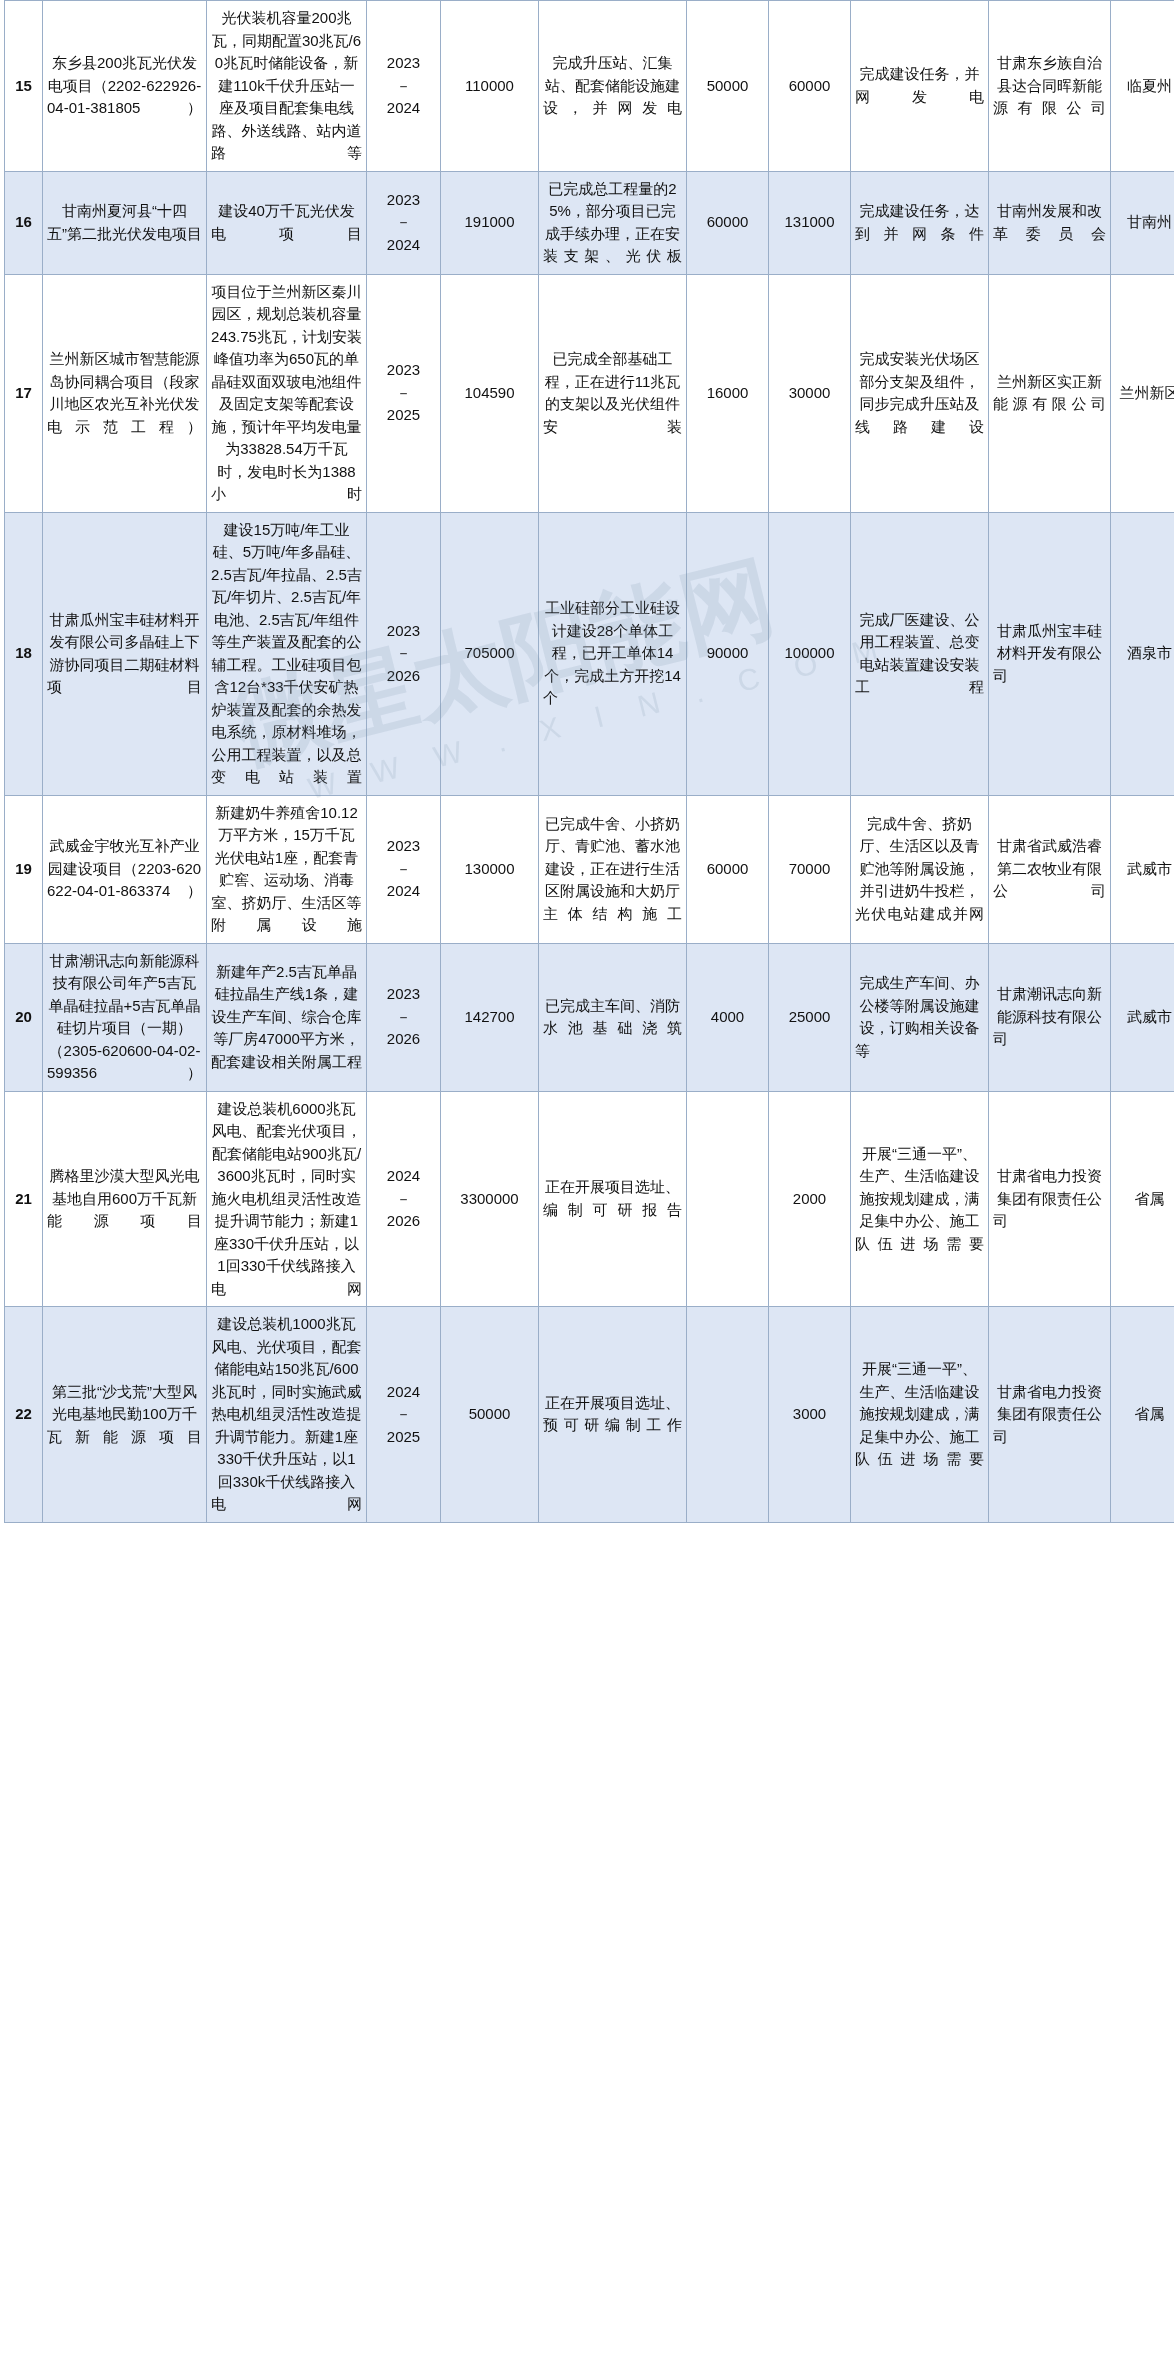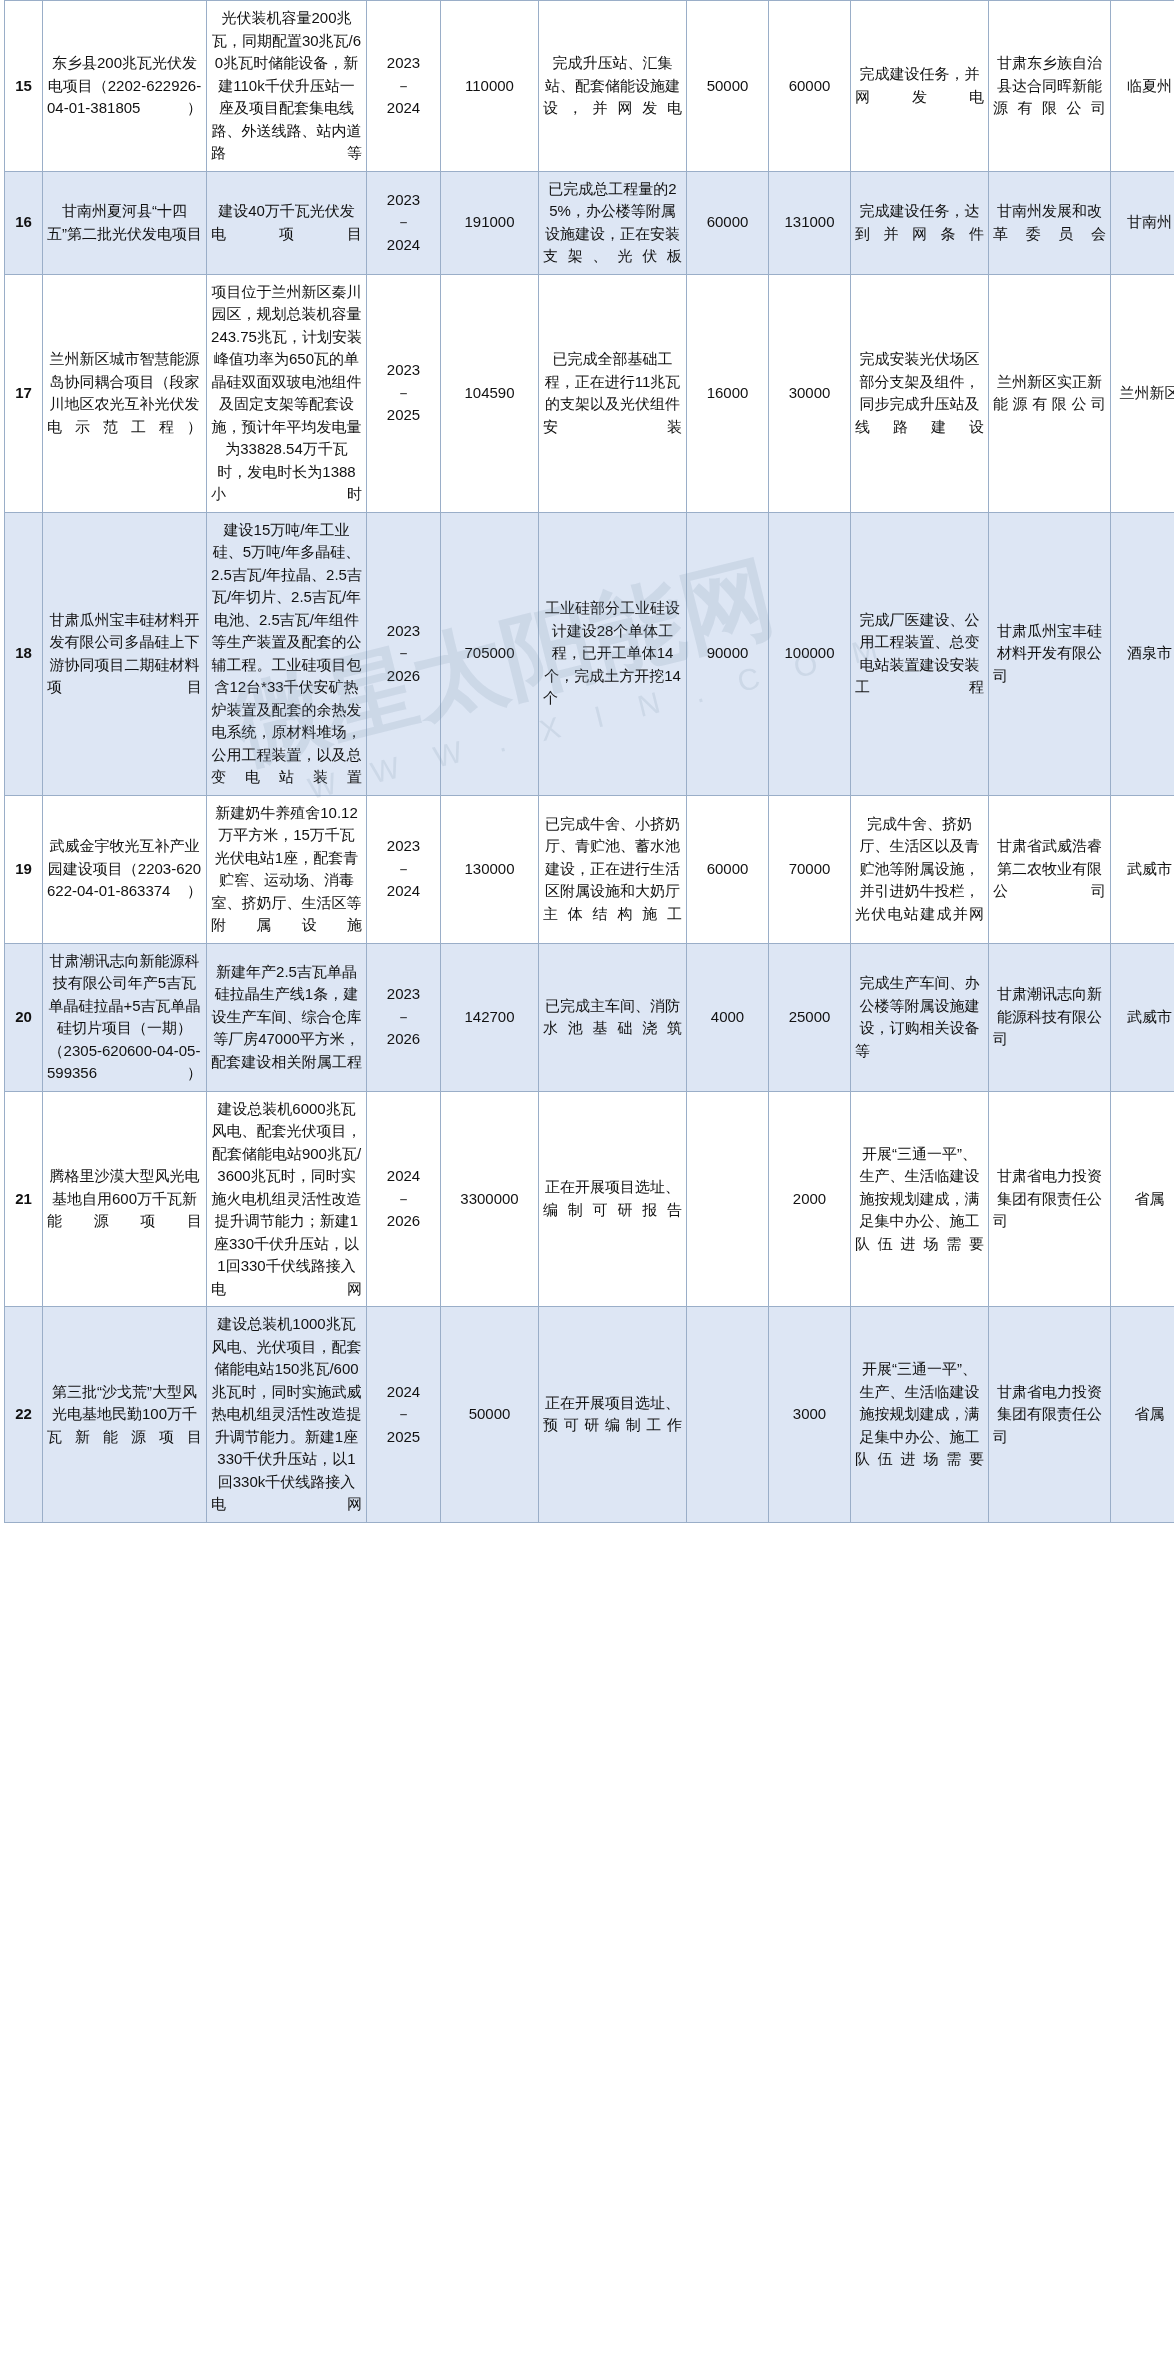--- a/index.html
+++ b/index.html
@@ -135,21 +135,21 @@
       <tr class="shaded">
         <td class="idx">16</td>
         <td class="justify-text">甘南州夏河县“十四五”第二批光伏发电项目</td>
         <td class="justify-text">建设40万千瓦光伏发电项目</td>
         <td class="period">
           <span class="period-line">2023</span>
           <span class="period-line">－</span>
           <span class="period-line">2024</span>
         </td>
         <td>191000</td>
-        <td class="justify-text">已完成总工程量的25%，办公楼等附属设施建设，正在安装支架、光伏板</td>
+        <td class="justify-text">已完成总工程量的25%，部分项目已完成手续办理，正在安装支架、光伏板</td>
         <td>60000</td>
         <td>131000</td>
         <td class="justify-text">完成建设任务，达到并网条件</td>
         <td class="justify-text">甘南州发展和改革委员会</td>
         <td>甘南州</td>
 
       </tr>
 
       <tr class="plain">
         <td class="idx">17</td>
@@ -203,21 +203,21 @@
         <td>60000</td>
         <td>70000</td>
         <td class="justify-text">完成牛舍、挤奶厅、生活区以及青贮池等附属设施，并引进奶牛投栏，光伏电站建成并网</td>
         <td class="justify-text">甘肃省武威浩睿第二农牧业有限公司</td>
         <td>武威市</td>
 
       </tr>
 
       <tr class="shaded">
         <td class="idx">20</td>
-        <td class="justify-text">甘肃潮讯志向新能源科技有限公司年产5吉瓦单晶硅拉晶+5吉瓦单晶硅切片项目（一期）（2305-620600-04-05-599356）</td>
+        <td class="justify-text">甘肃潮讯志向新能源科技有限公司年产5吉瓦单晶硅拉晶+5吉瓦单晶硅切片项目（一期）（2305-620600-04-02-599356）</td>
         <td class="justify-text">新建年产2.5吉瓦单晶硅拉晶生产线1条，建设生产车间、综合仓库等厂房47000平方米，配套建设相关附属工程</td>
         <td class="period">
           <span class="period-line">2023</span>
           <span class="period-line">－</span>
           <span class="period-line">2026</span>
         </td>
         <td>142700</td>
         <td class="justify-text">已完成主车间、消防水池基础浇筑</td>
         <td>4000</td>
         <td>25000</td>

